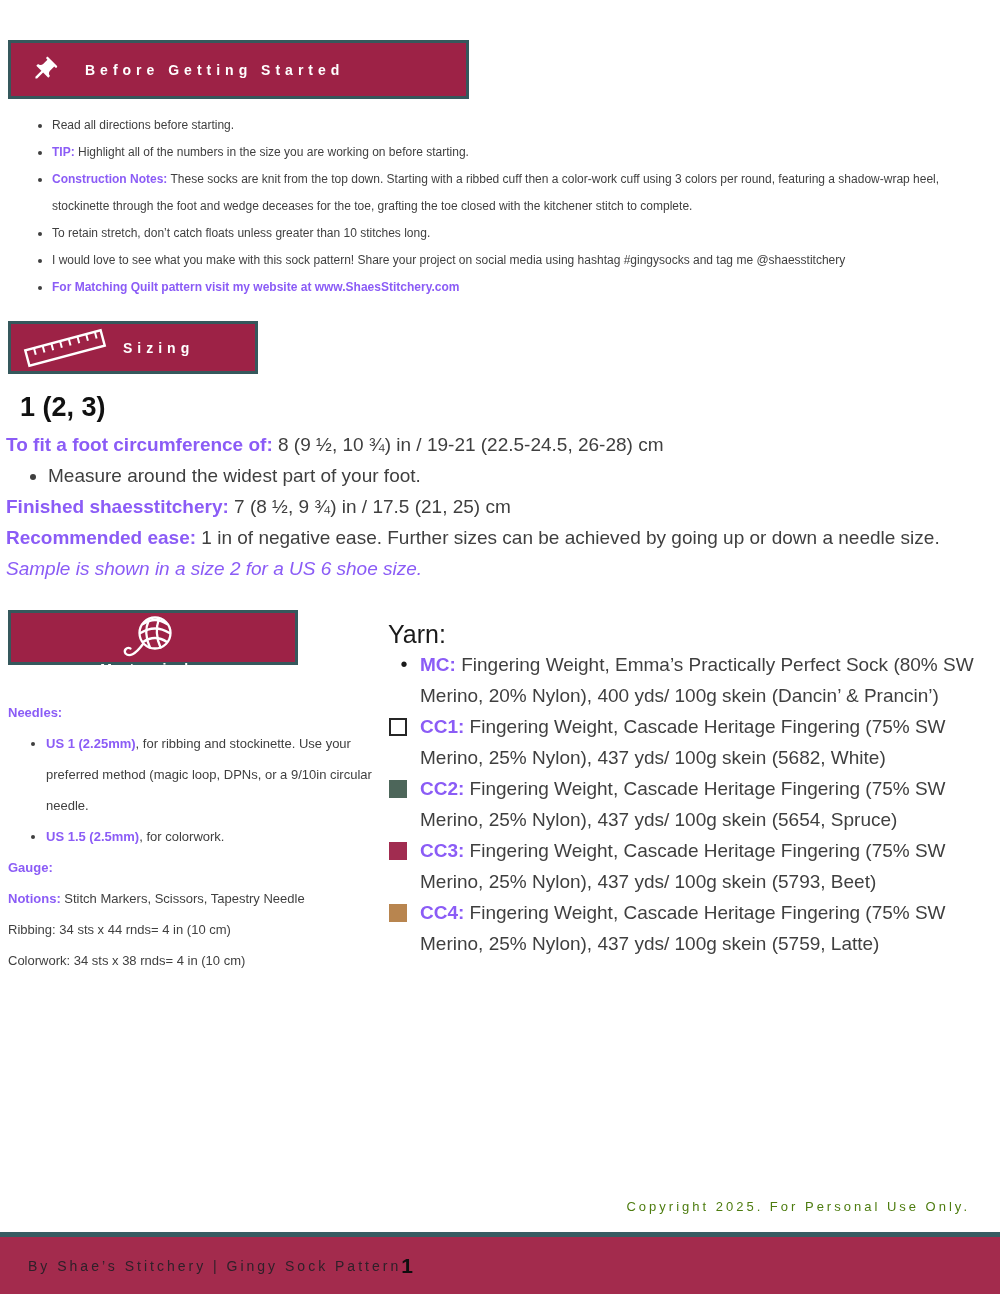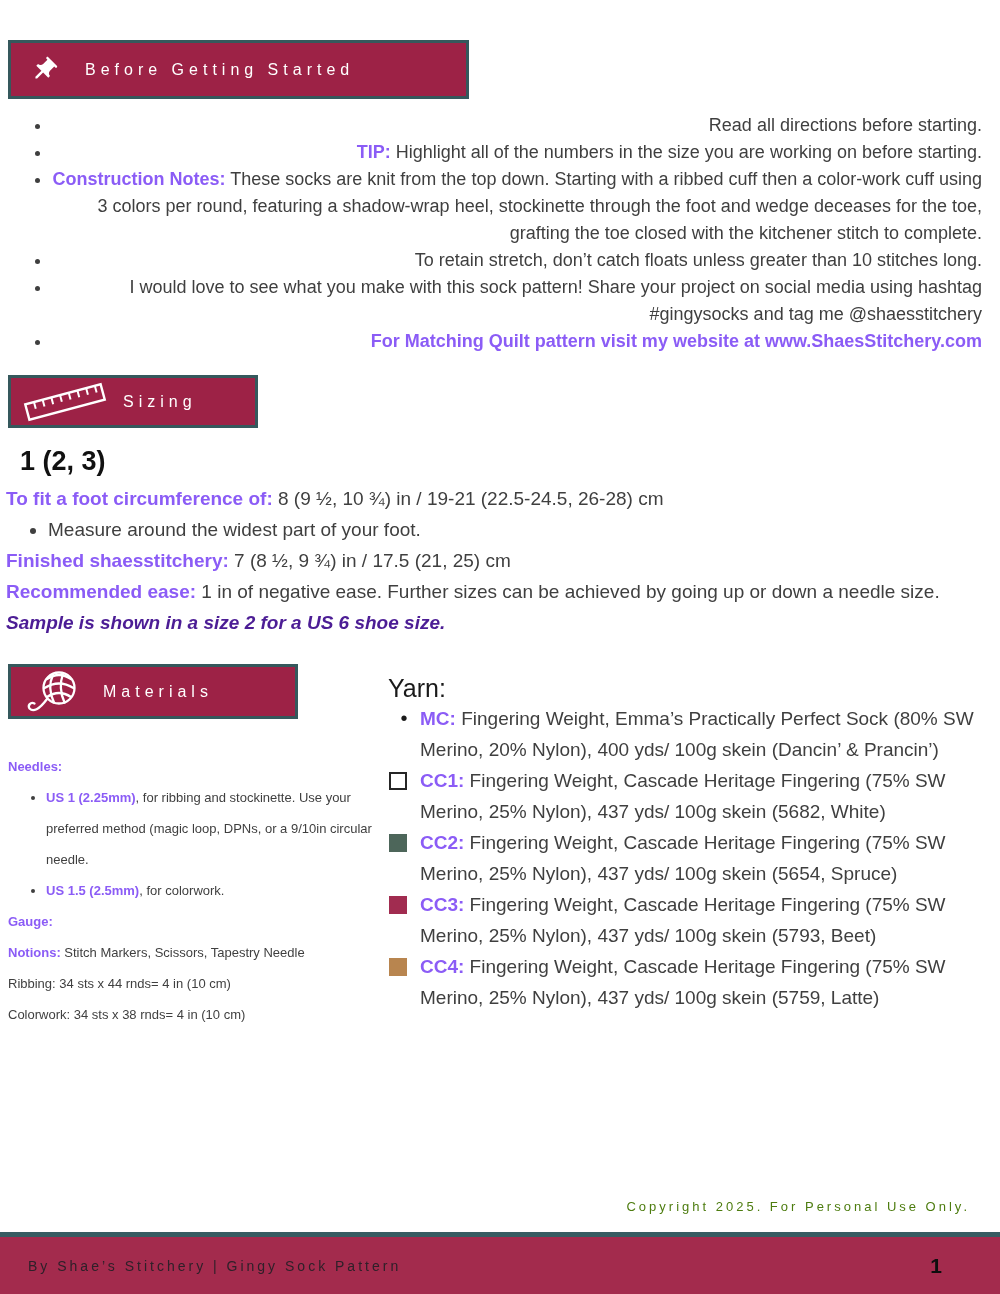--- a/index.html
+++ b/index.html
@@ -6,54 +6,54 @@
   .page{
     position:relative;width:1000px;height:1294px;background:#ffffff;overflow:hidden;
     font-family:"Liberation Sans",sans-serif;color:#3f3f3f;
   }
   b,strong{color:#8b5cf6;}
   
   .banner{
     box-sizing:border-box;background:#9d2246;border:3px solid #35585c;
     display:flex;align-items:center;color:#ffffff;
   }
-  .banner .banner-title{font-weight:normal;font-size:16px;letter-spacing:5px;white-space:nowrap;}
+  .banner .banner-title{font-weight:bold;font-size:14px;letter-spacing:5px;white-space:nowrap;}
   .banner .icon{display:flex;align-items:center;flex:none;}
   .banner-before{width:461px;height:59px;margin:40px 0 0 8px;}
   .banner-before .icon{margin:0 18px 0 10px;}
   .banner-sizing{width:250px;height:53px;margin:20px 0 0 8px;}
   .banner-sizing .icon{margin:0 12px 0 8px;}
   .banner-materials{width:290px;height:55px;margin:0;}
   .banner-materials .icon{margin:0 20px 0 14px;}
   
-  .intro{margin:13px 0 0 0;padding:0 18px 0 52px;font-size:18px;line-height:27px;text-align:right;}
+  .intro{margin:13px 0 0 0;padding:0 18px 0 52px;font-size:12px;line-height:27px;}
   .intro li{margin:0;}
   
   .sizes-heading{font-size:27px;font-weight:bold;color:#111111;margin:18px 0 6px 20px;}
   .sizing-block{margin:0 20px 0 6px;font-size:19px;line-height:31px;}
   .sizing-block ul{margin:0;padding-left:42px;}
-  .bi{font-weight:bold;font-style:italic;color:#4c1d95;}
+  .bi{font-weight:normal;font-style:italic;color:#8b5cf6;}
   
   .materials-row{display:flex;margin-top:26px;}
   .mat-left{width:388px;flex:none;}
-  .mat-left .banner-materials{margin-left:8px;}
+  .mat-left .banner-materials{margin-left:8px;flex-direction:column;}
   .left-col{margin:32px 0 0 8px;font-size:13px;line-height:31px;}
   .left-col ul{margin:0;padding-left:38px;}
   .mat-right{flex:1;padding:10px 22px 0 0;}
   .yarn-label{font-size:25px;font-weight:normal;color:#1a1a1a;}
   .yarn-item{display:flex;font-size:19px;line-height:31px;align-items:flex-start;}
   .yarn-item .marker{flex:none;width:32px;}
   .marker .dot{display:block;text-align:center;font-size:20px;color:#1a1a1a;}
   .marker .swatch{display:block;box-sizing:border-box;width:18px;height:18px;margin-top:7px;margin-left:1px;}
   .yarn-text{flex:1;}
   
   .copyright{position:absolute;right:30px;bottom:80px;font-size:13px;letter-spacing:3px;color:#4d7c0f;}
   .footer{position:absolute;left:0;right:0;bottom:0;}
   .footer-strip{height:5px;background:#365c62;}
-  .footer-bar{height:57px;background:#a32b4d;display:flex;align-items:center;justify-content:space-between;padding:0 58px 0 28px;}
+  .footer-bar{height:57px;background:#a32b4d;display:flex;align-items:center;justify-content:flex-start;padding:0 42px 0 28px;}
   .footer-left{font-size:14px;letter-spacing:3px;color:#2e2029;}
   .footer-page{font-size:21px;font-weight:bold;color:#0e0e0e;}
 </style>
 </head>
 <body>
 
 <div class="page">
 
   <div class="banner banner-before">
     <span class="icon">

